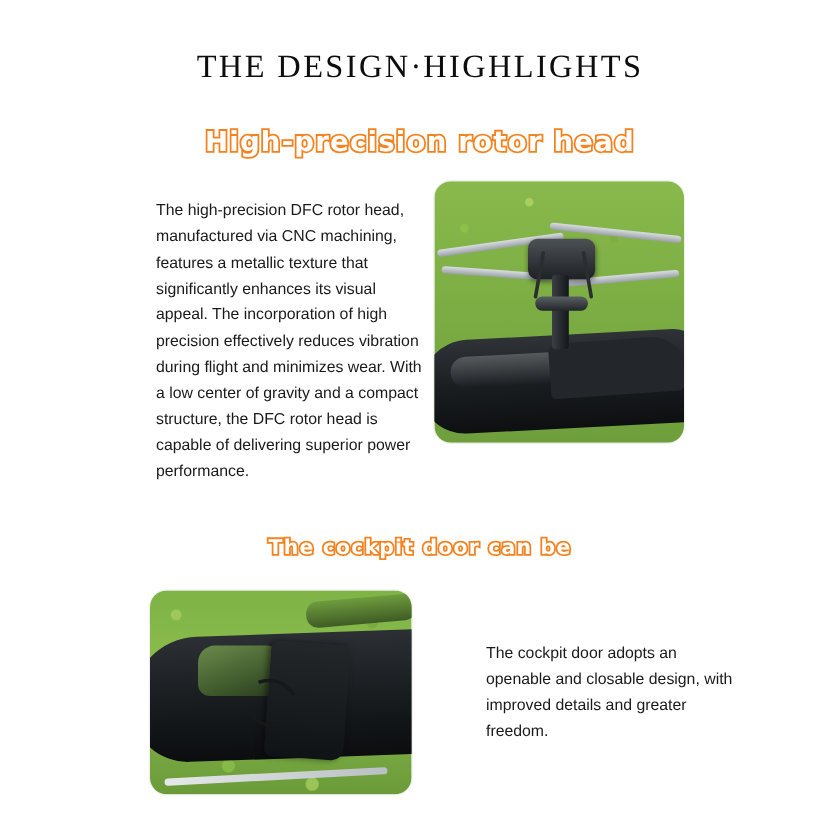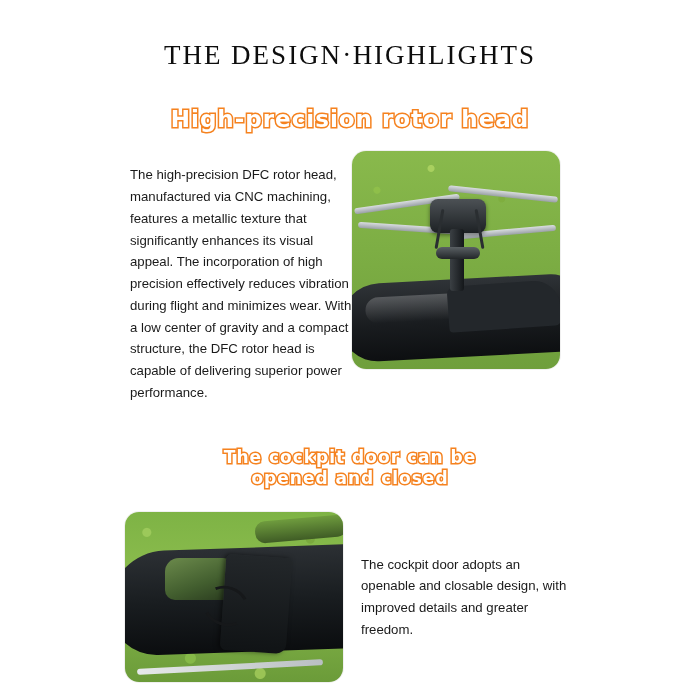--- a/index.html
+++ b/index.html
@@ -70,25 +70,27 @@
     padding: 24px 60px 0 125px;
   }
   .body-text {
     font-family: "Liberation Sans", sans-serif;
     font-size: 13.2px;
     line-height: 1.65;
     color: #1a1a1a;
   }
   .block-one .body-text {
     width: 222px;
+    padding-right: 10px;
   }
   .block-two .body-text {
     width: 215px;
     padding-left: 18px;
     padding-top: 28px;
+    margin-left: 44px;
   }
 
   
   .photo {
     position: relative;
     border-radius: 14px;
     overflow: hidden;
     box-shadow: 0 0 0 1px rgba(0,0,0,0.06);
     flex: none;
   }
@@ -310,21 +312,20 @@
       <div class="rotor-hub"></div>
       <div class="link-rod rod-l"></div>
       <div class="link-rod rod-r"></div>
       <div class="rotor-shaft"></div>
       <div class="swash"></div>
     </div>
   </div>
 
   <h2 class="section-title two">
     <span>The cockpit door can be</span><br>
-    <span>opened and closed</span>
   </h2>
 
   <div class="block block-two">
     <div class="photo photo-2">
       <div class="grass dense"></div>
       <div class="tail-boom"></div>
       <div class="fuselage"></div>
       <div class="window-glass"></div>
       <div class="window-glass two"></div>
       <div class="door-panel"></div>

